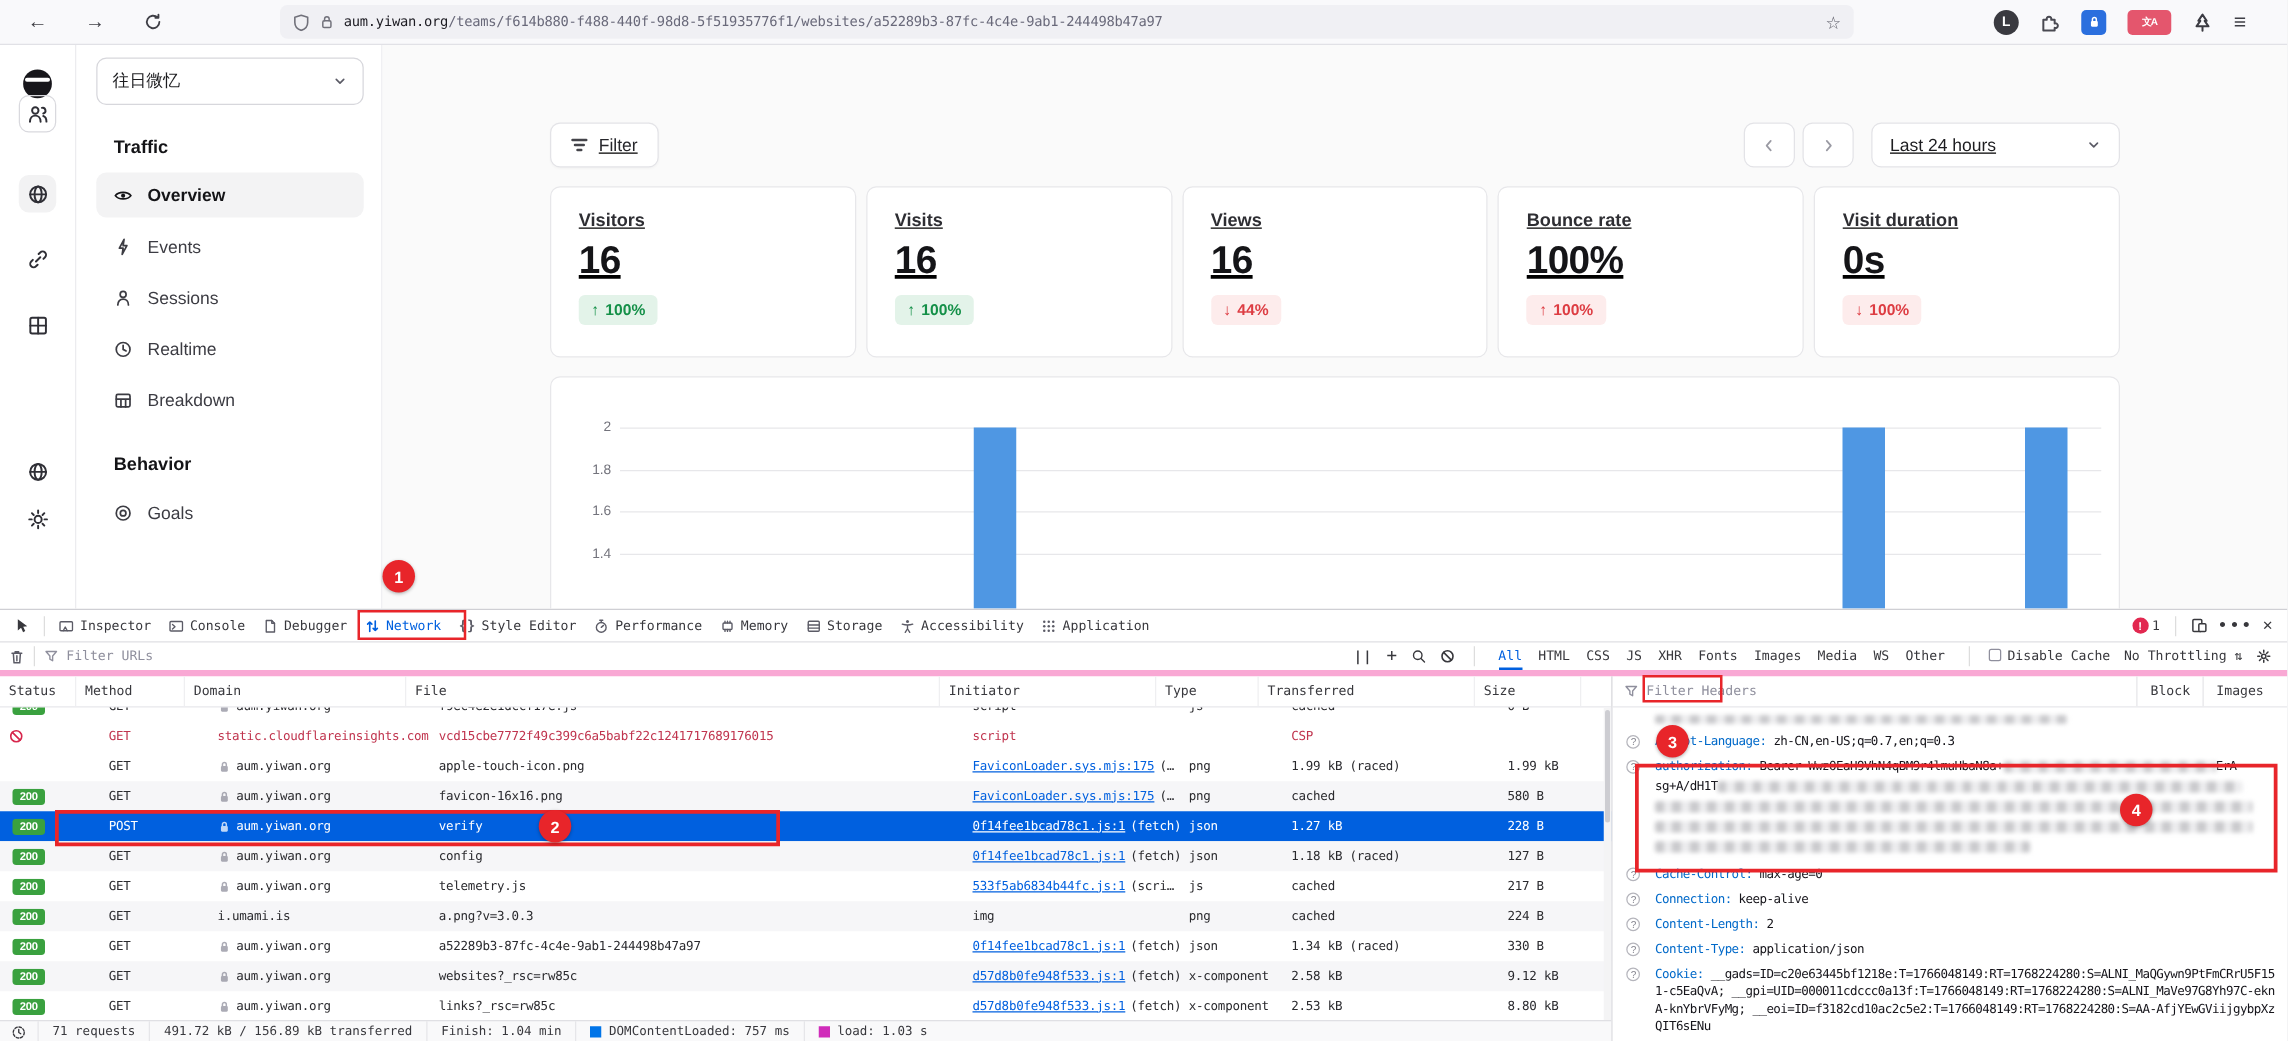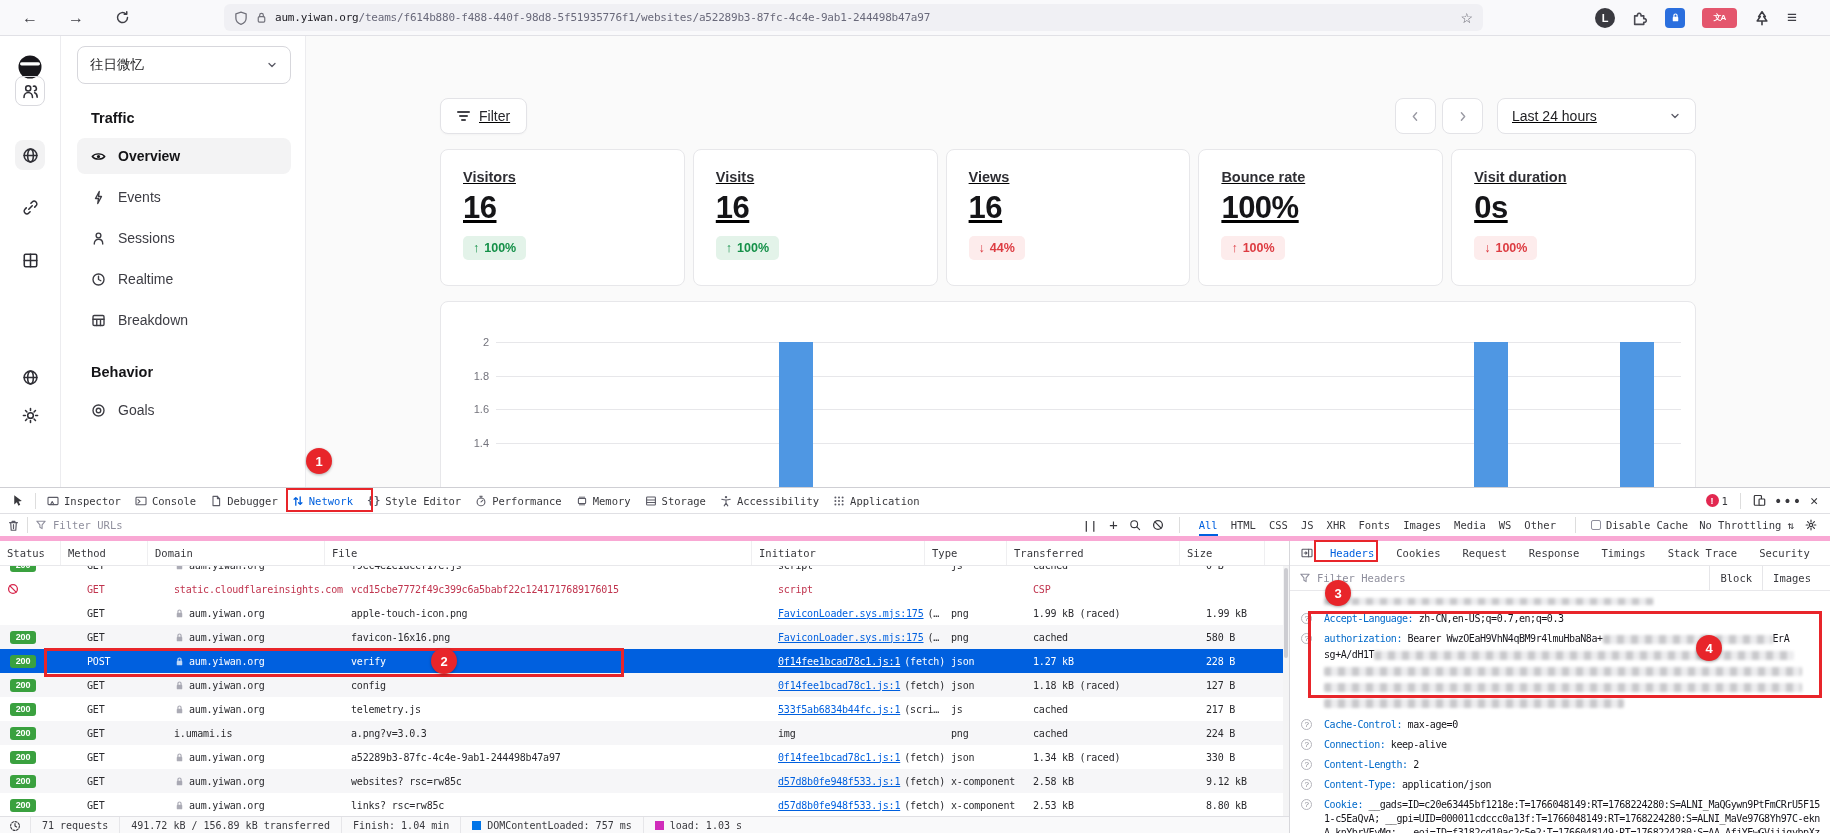--- a/index.html
+++ b/index.html
@@ -804,35 +804,20 @@
               </svg>
             </div>
    <div class="stitem">71 requests</div>
    <div class="stitem">491.72 kB / 156.89 kB transferred</div>
    <div class="stitem">Finish: 1.04 min</div>
    <div class="stitem"><span class="sw b"></span>DOMContentLoaded: 757 ms</div>
    <div class="stitem" style="border-right:none;"><span class="sw m"></span>load: 1.03 s</div>
           </div>
       </div>
       <div class="detailpane">
-        <div class="dtabs" id="dTabs">
-          <span id="panelIco" style="padding:0 6px;">
-              <svg width="12" height="12" viewBox="0 0 12 12" fill="none" stroke="#5b5b66" stroke-width="1.1" stroke-linecap="round" stroke-linejoin="round">
-                <rect x="1" y="2.2" width="10" height="7.6" rx="0.8"></rect>
-                <path d="M7.6 2.2 V9.8 M3.2 6 H5.6 M4.8 4.8 L6 6 L4.8 7.2"></path>
-              </svg>
-            </span>
-        <span class="dtab active">Headers</span>
-            <span class="dtab ">Cookies</span>
-            <span class="dtab ">Request</span>
-            <span class="dtab ">Response</span>
-            <span class="dtab ">Timings</span>
-            <span class="dtab ">Stack Trace</span>
-            <span class="dtab ">Security</span>
-          </div>
         <div class="dfilter">
           <span id="funnel2">
               <svg width="12" height="12" viewBox="0 0 12 12" fill="none" stroke="#8f8f9d" stroke-width="1.1" stroke-linecap="round" stroke-linejoin="round">
                 <path d="M1.8 2.2 H10.2 L7.1 5.8 V9.6 L4.9 8.3 V5.8 Z"></path>
               </svg>
             </span>
           <span class="ghost">Filter Headers</span>
           <div class="dfright">
             <span class="dfbtn">Block</span>
             <span class="dfbtn">Images</span>

